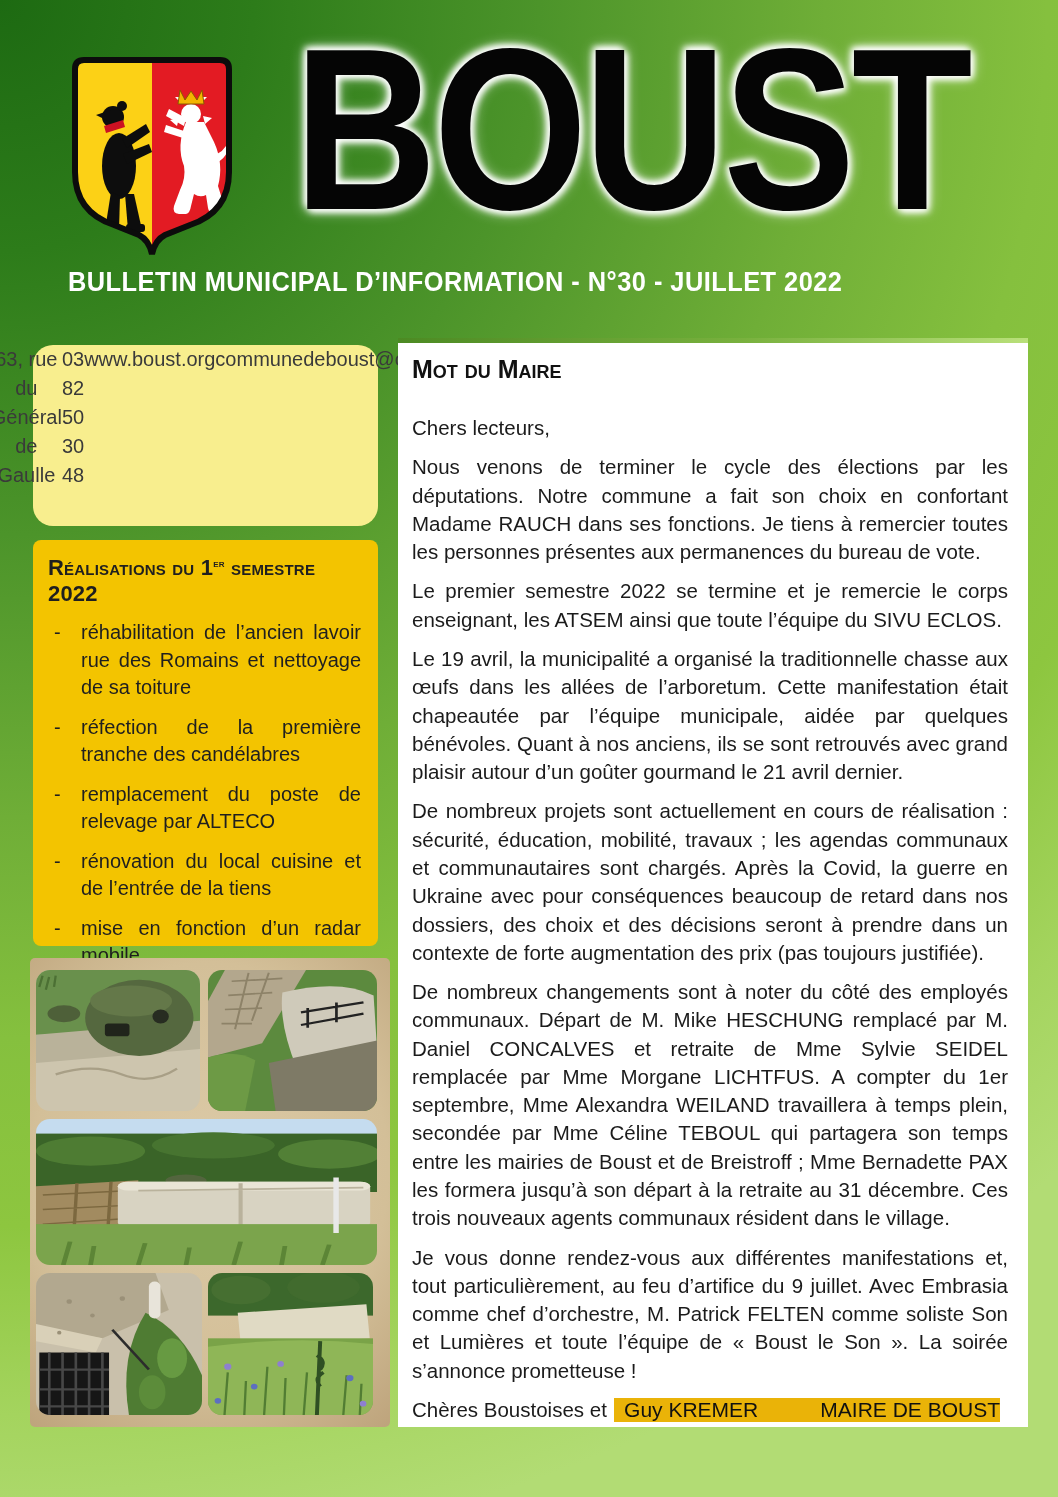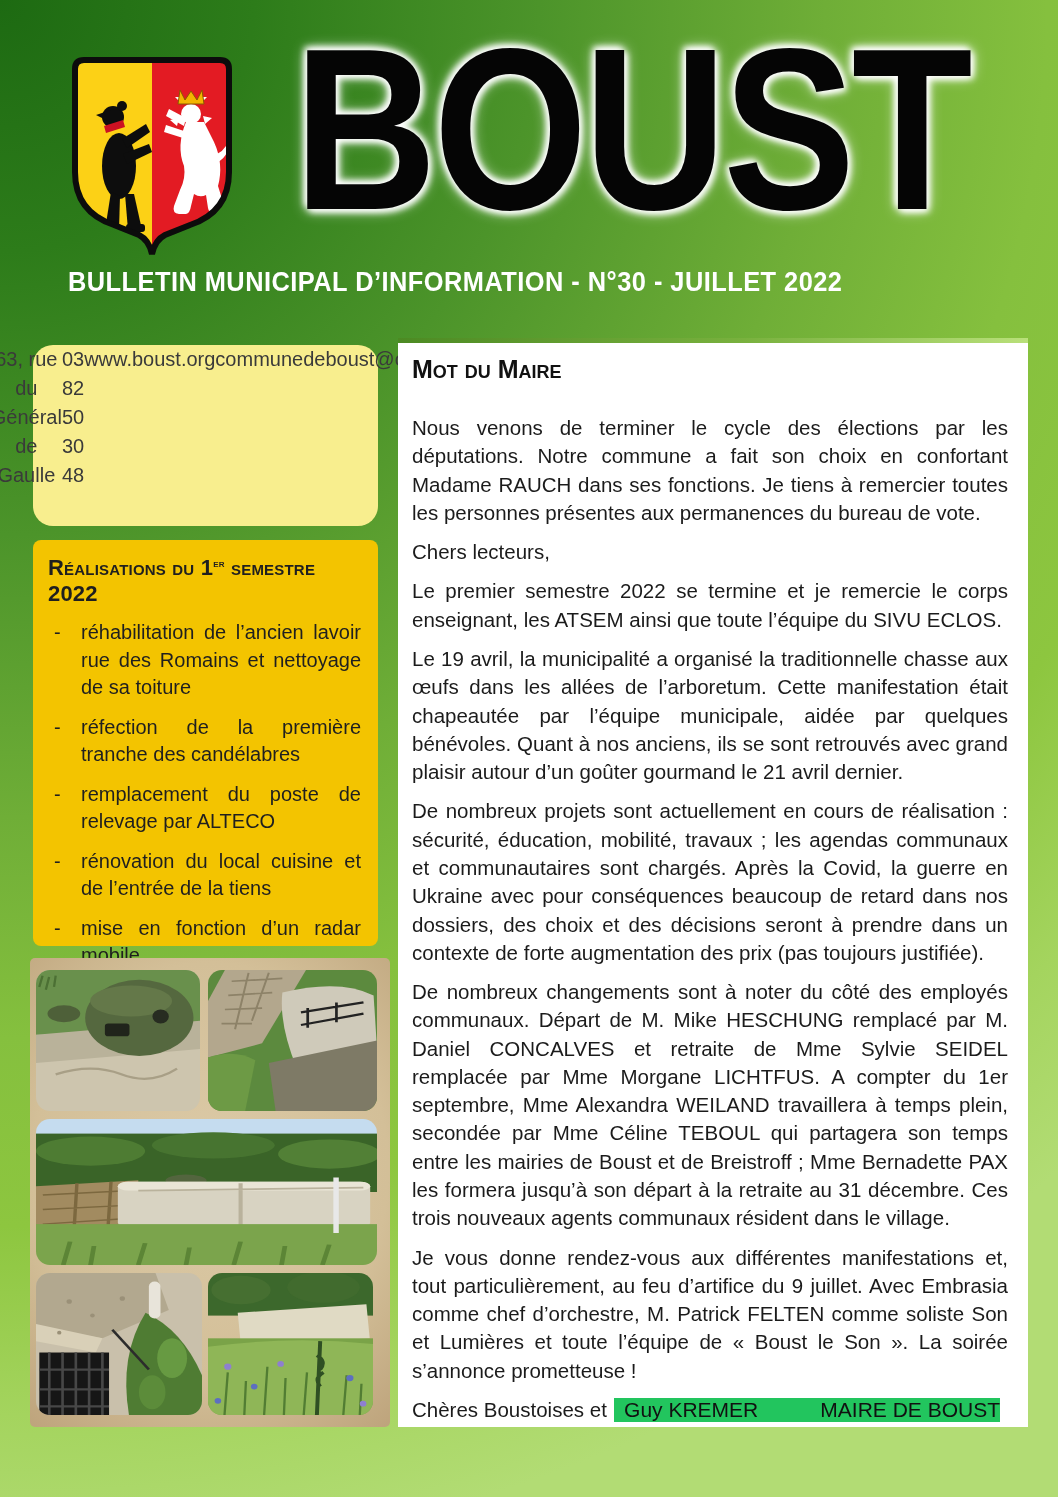--- a/index.html
+++ b/index.html
@@ -68,21 +68,21 @@
   .main-panel {
     position:absolute; left:398px; top:343px; width:630px; height:1084px;
     background:#ffffff; padding:12px 20px 4px 14px; overflow:hidden; color:#1b1b1b;
   }
   .section-heading {
     font-variant:small-caps; font-weight:bold; font-size:25px; color:#111; margin-bottom:30px;
   }
   .main-panel p { font-size:20.5px; line-height:1.38; text-align:justify; margin-bottom:11px; }
   .signature {
     position:absolute; right:28px; bottom:5px; display:flex; gap:62px;
-    font-size:21px; color:#111; background:#22c55e; padding-left:10px;
+    font-size:21px; color:#111; background:#eab308; padding-left:10px;
   }
 </style>
 </head>
 <body>
 
 <div class="page">
 
   <div class="coat-of-arms">
     <svg viewBox="0 0 180 206" preserveAspectRatio="xMidYMid meet">
       <defs>
@@ -246,22 +246,22 @@
           <circle cx="86" cy="74" r="2.2" fill="#5d6fc0"></circle>
         <circle cx="94" cy="92" r="2" fill="#8e7fd0"></circle>
           <circle cx="6" cy="90" r="2" fill="#5d6fc0"></circle>
       </svg>
     </div>
   </div>
 
   <div class="panel-topline"></div>
   <div class="main-panel">
     <div class="section-heading">Mot du Maire</div>
+    <p>Chers lecteurs,</p>
     <p>Nous venons de terminer le cycle des élections par les députations. Notre commune a fait son choix en confortant Madame RAUCH dans ses fonctions. Je tiens à remercier toutes les personnes présentes aux permanences du bureau de vote.</p>
-    <p>Chers lecteurs,</p>
     <p>Le premier semestre 2022 se termine et je remercie le corps enseignant, les ATSEM ainsi que toute l’équipe du SIVU ECLOS.</p>
     <p>Le 19 avril, la municipalité a organisé la traditionnelle chasse aux œufs dans les allées de l’arboretum. Cette manifestation était chapeautée par l’équipe municipale, aidée par quelques bénévoles. Quant à nos anciens, ils se sont retrouvés avec grand plaisir autour d’un goûter gourmand le 21 avril dernier.</p>
     <p>De nombreux projets sont actuellement en cours de réalisation : sécurité, éducation, mobilité, travaux ; les agendas communaux et communautaires sont chargés. Après la Covid, la guerre en Ukraine avec pour conséquences beaucoup de retard dans nos dossiers, des choix et des décisions seront à prendre dans un contexte de forte augmentation des prix (pas toujours justifiée).</p>
     <p>De nombreux changements sont à noter du côté des employés communaux. Départ de M. Mike HESCHUNG remplacé par M. Daniel CONCALVES et retraite de Mme Sylvie SEIDEL remplacée par Mme Morgane LICHTFUS. A compter du 1er septembre, Mme Alexandra WEILAND travaillera à temps plein, secondée par Mme Céline TEBOUL qui partagera son temps entre les mairies de Boust et de Breistroff ; Mme Bernadette PAX les formera jusqu’à son départ à la retraite au 31 décembre. Ces trois nouveaux agents communaux résident dans le village.</p>
     <p>Je vous donne rendez-vous aux différentes manifestations et, tout particulièrement, au feu d’artifice du 9 juillet. Avec Embrasia comme chef d’orchestre, M. Patrick FELTEN comme soliste Son et Lumières et toute l’équipe de « Boust le Son ». La soirée s’annonce prometteuse !</p>
     <p>Chères Boustoises et Boustois, je vous souhaite un bel été.</p>
     <div class="signature">
       <span>Guy KREMER</span>
       <span>MAIRE DE BOUST</span>
     </div>

